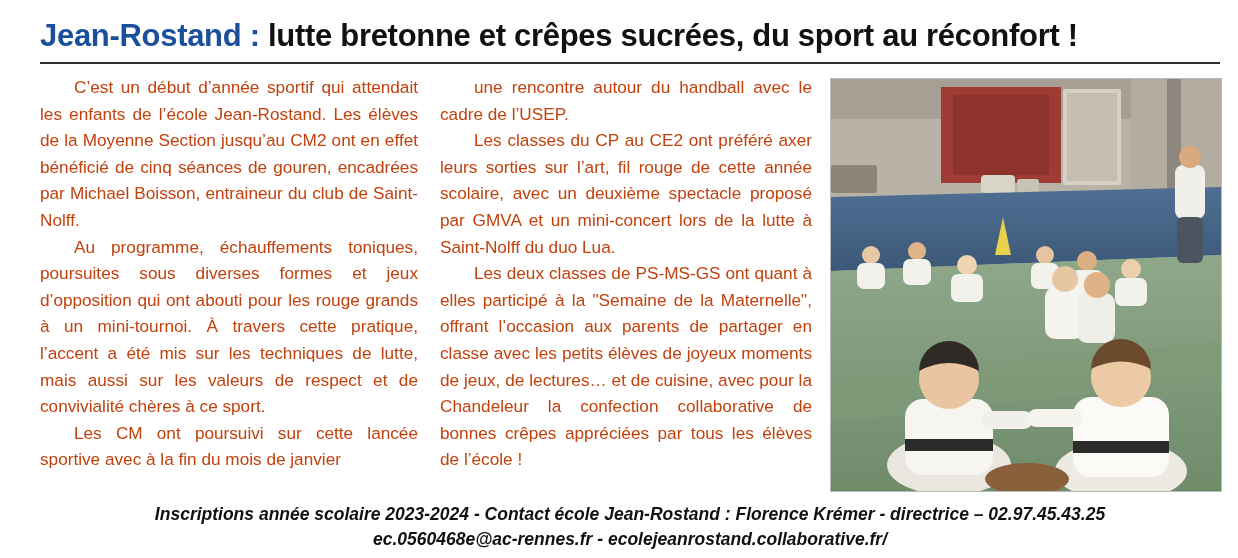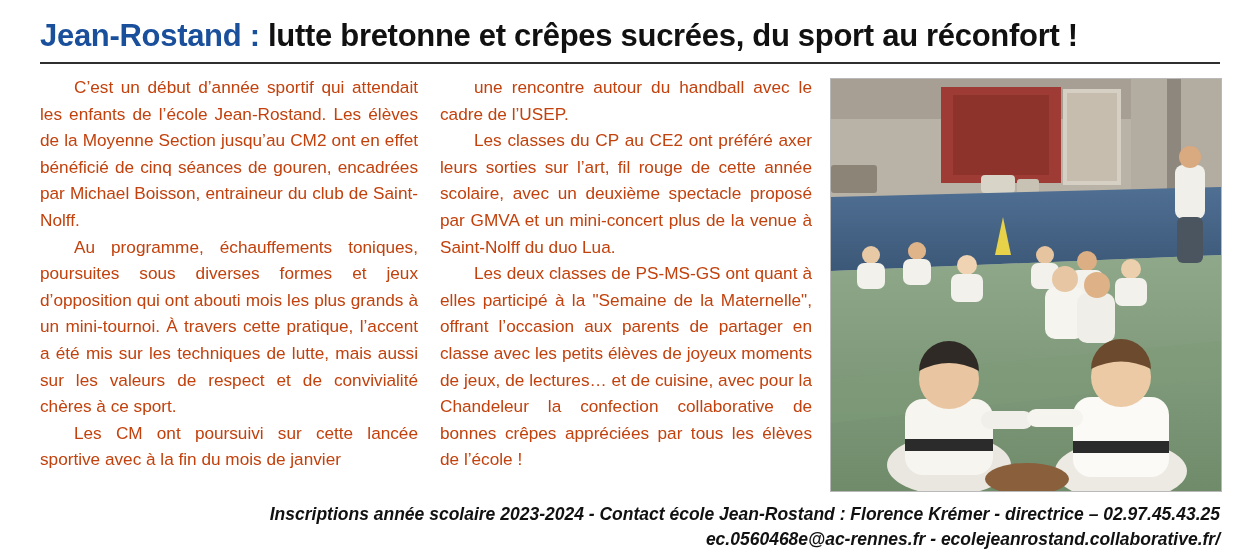--- a/index.html
+++ b/index.html
@@ -82,21 +82,21 @@
     overflow: hidden;
     background: #9aa3ae;
   }
   .photo svg { display: block; }
   
   .footer {
     position: absolute;
     left: 40px;
     top: 502px;
     width: 1180px;
-    text-align: right;
+    text-align: center;
     font-style: italic;
     font-weight: bold;
     font-size: 17.5px;
     line-height: 25px;
     color: #111111;
   }
   .footer .line2 { font-weight: bold; }
 </style>
 </head>
 <body>
@@ -106,27 +106,27 @@
   <div class="headline-wrap">
     <span class="headline">
       <span class="name">Jean-Rostand :</span><span class="rest"> lutte bretonne et crêpes sucrées, du sport au réconfort !</span>
     </span>
   </div>
 
   <div class="rule"></div>
 
   <div class="col col-left">
     <p>C’est un début d’année sportif qui attendait les enfants de l’école Jean-Rostand. Les élèves de la Moyenne Section jusqu’au CM2 ont en effet bénéficié de cinq séances de gouren, encadrées par Michael Boisson, entraineur du club de Saint-Nolff.</p>
-    <p>Au programme, échauffements toniques, poursuites sous diverses formes et jeux d’opposition qui ont abouti mois les plus grands à un mini-tournoi. À travers cette pratique, l’accent a été mis sur les techniques de lutte, mais aussi sur les valeurs de respect et de convivialité chères à ce sport.</p>
+    <p>Au programme, échauffements toniques, poursuites sous diverses formes et jeux d’opposition qui ont abouti pour les rouge grands à un mini-tournoi. À travers cette pratique, l’accent a été mis sur les techniques de lutte, mais aussi sur les valeurs de respect et de convivialité chères à ce sport.</p>
     <p>Les CM ont poursuivi sur cette lancée sportive avec à la fin du mois de janvier</p>
   </div>
 
   <div class="col col-mid">
     <p>une rencontre autour du handball avec le cadre de l’USEP.</p>
-    <p>Les classes du CP au CE2 ont préféré axer leurs sorties sur l’art, fil rouge de cette année scolaire, avec un deuxième spectacle proposé par GMVA et un mini-concert plus de la venue à Saint-Nolff du duo Lua.</p>
+    <p>Les classes du CP au CE2 ont préféré axer leurs sorties sur l’art, fil rouge de cette année scolaire, avec un deuxième spectacle proposé par GMVA et un mini-concert lors de la lutte à Saint-Nolff du duo Lua.</p>
     <p>Les deux classes de PS-MS-GS ont quant à elles participé à la "Semaine de la Maternelle", offrant l’occasion aux parents de partager en classe avec les petits élèves de joyeux moments de jeux, de lectures… et de cuisine, avec pour la Chandeleur la confection collaborative de bonnes crêpes appréciées par tous les élèves de l’école !</p>
   </div>
 
   <div class="photo">
     <svg width="390" height="412" viewBox="0 0 390 412" xmlns="http://www.w3.org/2000/svg">
       <defs>
         <linearGradient id="floorG" x1="0" y1="0" x2="0" y2="1">
           <stop offset="0%" stop-color="#8fa88a"></stop>
           <stop offset="100%" stop-color="#6f8b6a"></stop>
         </linearGradient>

